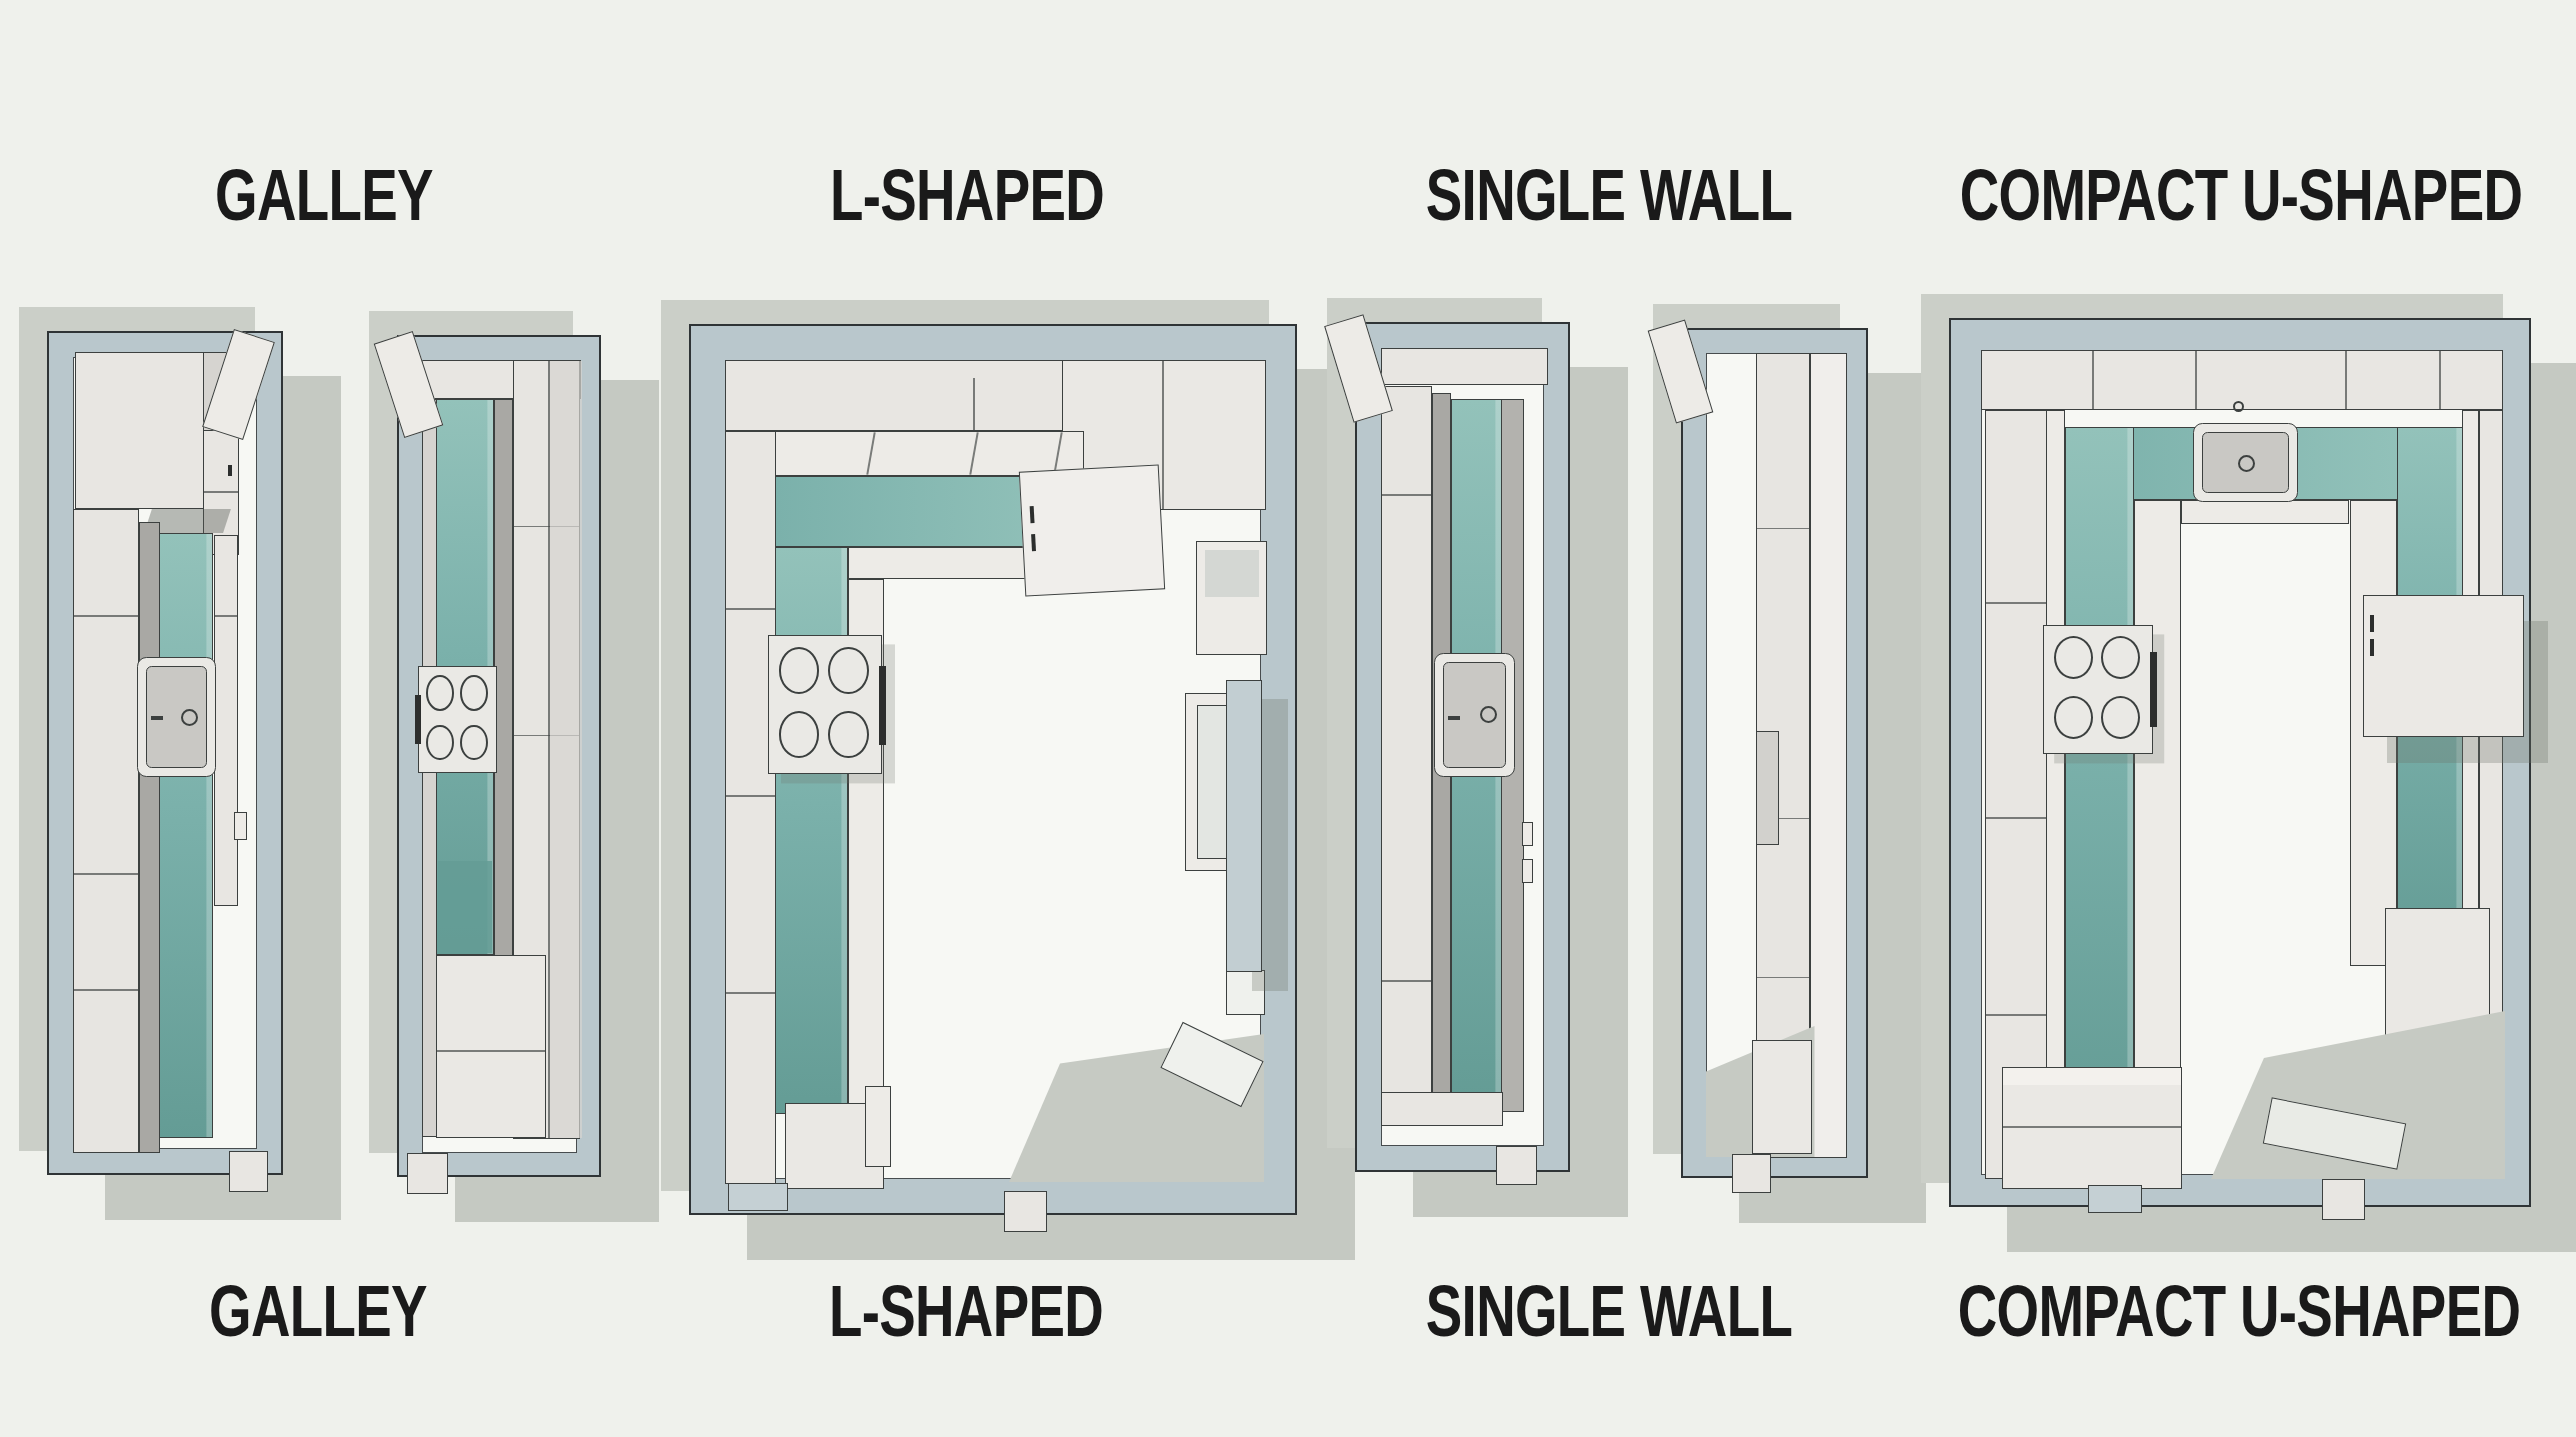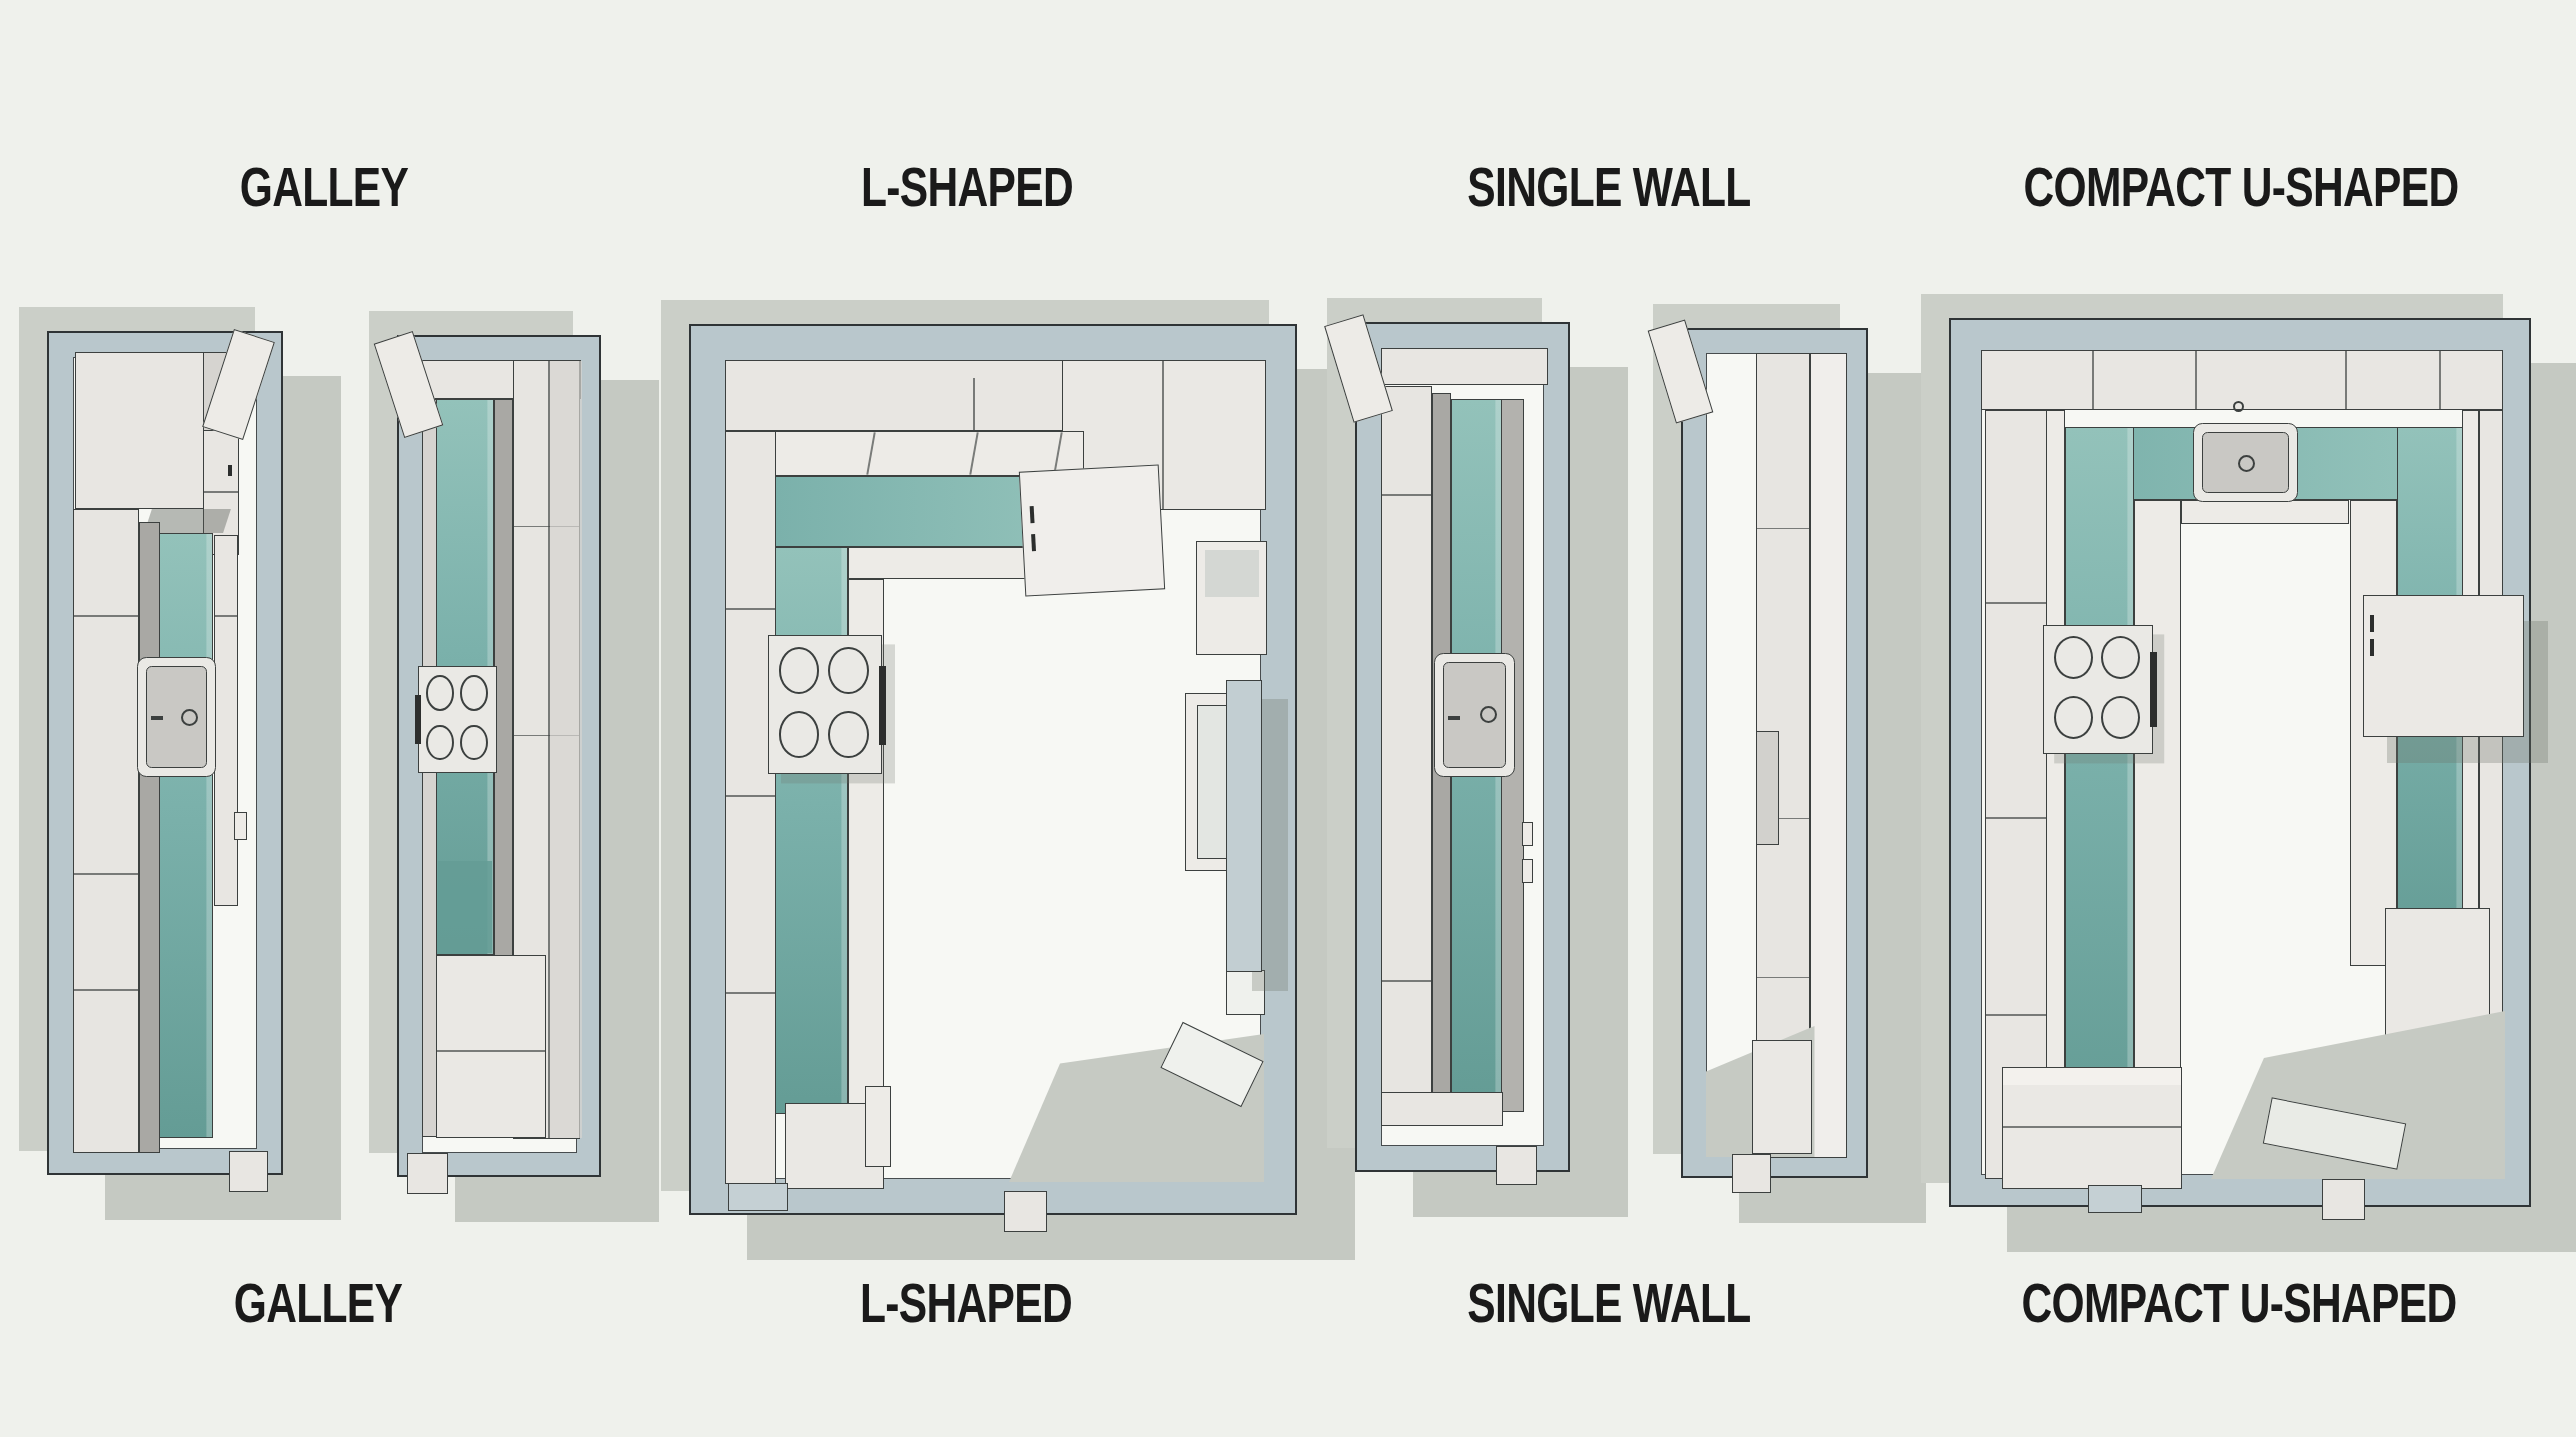--- a/index.html
+++ b/index.html
@@ -6,21 +6,21 @@
     --bg:#eff1ec; --frame:#b9c7cc; --floor:#f7f8f4; --outline:#3c403f;
     --wall-band:#e8e6e2; --cabinet:#e7e5e1; --cabinet-dark:#d6d4d0; --cabinet-light:#f0eeeb;
     --bevel:#edebe7; --gray-edge:#a9a8a4; --counter:#7bb1ab; --counter-dark:#649c95; --counter-light:#93c2ba;
     --appliance:#eae9e5; --basin:#c9c8c4; --shadow-a:#cbcfc8; --shadow-b:#c5c9c2; --label:#1a1a1a;
   }
   html,body{margin:0;padding:0;}
   body{width:2576px;height:1438px;background:var(--bg);overflow:hidden;
        font-family:"Liberation Sans", sans-serif;}
   .canvas{position:absolute;inset:0;width:2576px;height:1438px;}
   .layout-label{position:absolute;transform:translateX(-50%);white-space:nowrap;
-    font-weight:700;font-size:56px;line-height:1;letter-spacing:-0.9px;color:var(--label);}
+    font-weight:700;font-size:72px;line-height:1;letter-spacing:-0.9px;color:var(--label);}
   .layout-label > span{display:inline-block;transform:scaleX(0.76);}
   .room{position:absolute;background:var(--frame);border:2.8px solid #2f3436;box-sizing:border-box;
         box-shadow:-28px -24px 0 var(--shadow-a), 58px 45px 0 var(--shadow-b);}
   .floor{position:absolute;background:var(--floor);border:1.9px solid #474c4e;box-sizing:border-box;}
   .blk{position:absolute;border:1.9px solid var(--outline);box-sizing:border-box;}
   .nb{border:none;}
   .jl{position:absolute;background:var(--outline);opacity:.65;}
   .teal{background:linear-gradient(180deg,var(--counter-light) 0%,var(--counter) 45%,var(--counter-dark) 100%);
         box-shadow:inset -5.6px 0 0 rgba(255,255,255,.25);}
   .teal-h{background:linear-gradient(90deg,var(--counter) 0%,var(--counter-light) 100%);}

